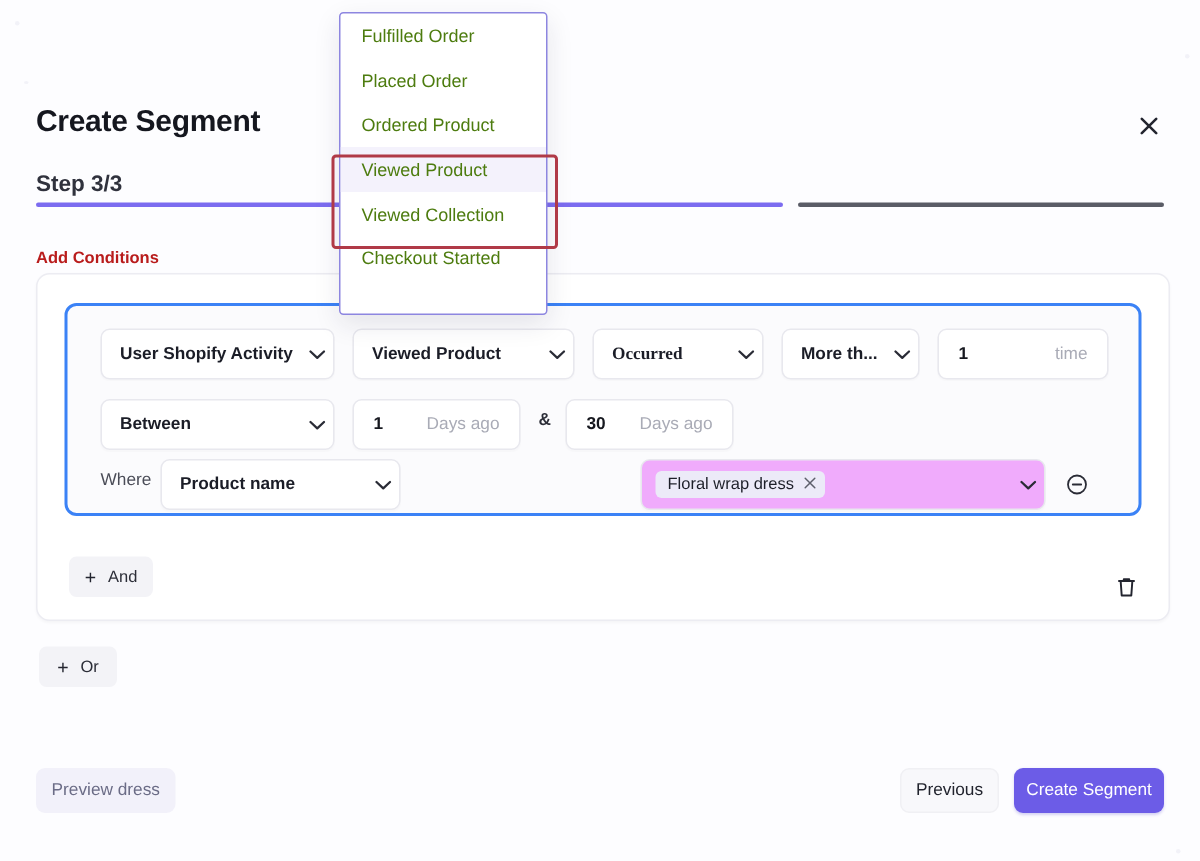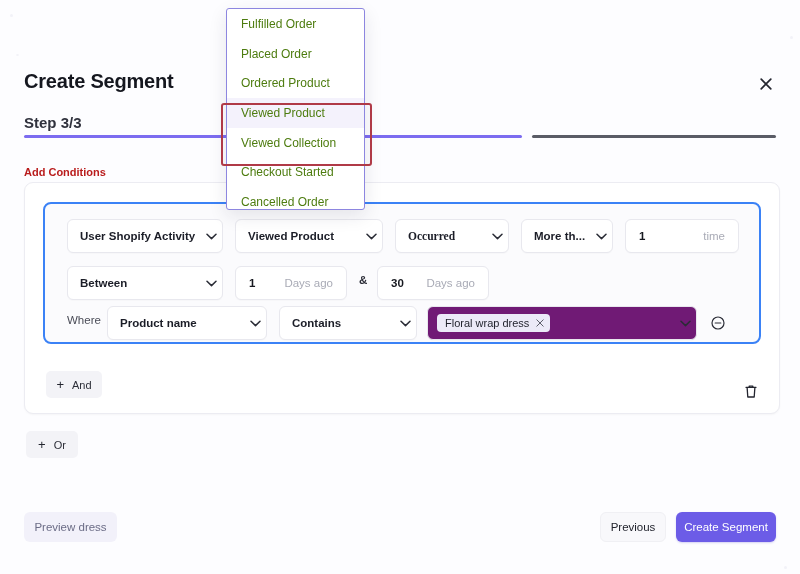--- a/index.html
+++ b/index.html
@@ -181,21 +181,21 @@
   
   .c-between  { left: 22px;  top: 62px;  width: 156px; }
   .c-days1    { left: 190px; top: 62px;  width: 112px; }
   .c-amp      { left: 314px; top: 70px; font-weight: 700; color:#2c2e38; }
   .c-days2    { left: 332px; top: 62px;  width: 112px; }
 
   
   .c-where    { left: 22px;  top: 110px; color:#4a4c57; }
   .c-field    { left: 62px;  top: 102px; width: 160px; }
   .c-operator { left: 234px; top: 102px; width: 138px; }
-  .c-values   { left: 382px; top: 102px; width: 270px; background:#701a75; }
+  .c-values   { left: 382px; top: 102px; width: 270px; background:#f0abfc; }
 
   .tag {
     margin-left: 9px;
     background: #eceaf8;
     border-radius: 4px;
     padding: 3px 6px 3px 8px;
     display: inline-flex;
     align-items: center;
     gap: 7px;
     font-size: 11px;
@@ -431,28 +431,20 @@
 
       <div class="ctrl c-field">
         <span class="label">Product name</span>
         <span class="chev">
           <svg width="11" height="7" viewBox="0 0 11 7">
               <path d="M1 1.3 L5.5 5.6 L10 1.3" fill="none" stroke="currentColor" stroke-width="1.5" stroke-linecap="round" stroke-linejoin="round"></path>
             </svg>
         </span>
       </div>
 
-      <div class="ctrl c-operator">
-        <span class="label">Contains</span>
-        <span class="chev">
-          <svg width="11" height="7" viewBox="0 0 11 7">
-              <path d="M1 1.3 L5.5 5.6 L10 1.3" fill="none" stroke="currentColor" stroke-width="1.5" stroke-linecap="round" stroke-linejoin="round"></path>
-            </svg>
-        </span>
-      </div>
 
       <div class="ctrl c-values">
         <span class="tag">
           <span>Floral wrap dress</span>
           <span class="x">
             <svg width="8" height="8" viewBox="0 0 8 8">
                 <path d="M0.8 0.8 L7.2 7.2 M7.2 0.8 L0.8 7.2" stroke="currentColor" stroke-width="1" stroke-linecap="round"></path>
               </svg>
           </span>
         </span>
@@ -495,18 +487,17 @@
   <button class="btn btn-previous">Previous</button>
   <button class="btn btn-create">Create Segment</button>
 
   <div class="dropdown">
     <div class="dd-item">Fulfilled Order</div>
     <div class="dd-item">Placed Order</div>
     <div class="dd-item">Ordered Product</div>
     <div class="dd-item sel">Viewed Product</div>
     <div class="dd-item">Viewed Collection</div>
     <div class="dd-item">Checkout Started</div>
-    <div class="dd-item">Cancelled Order</div>
   </div>
 
   <div class="hl-box"></div>
 
 </div>
 
 </body></html>

